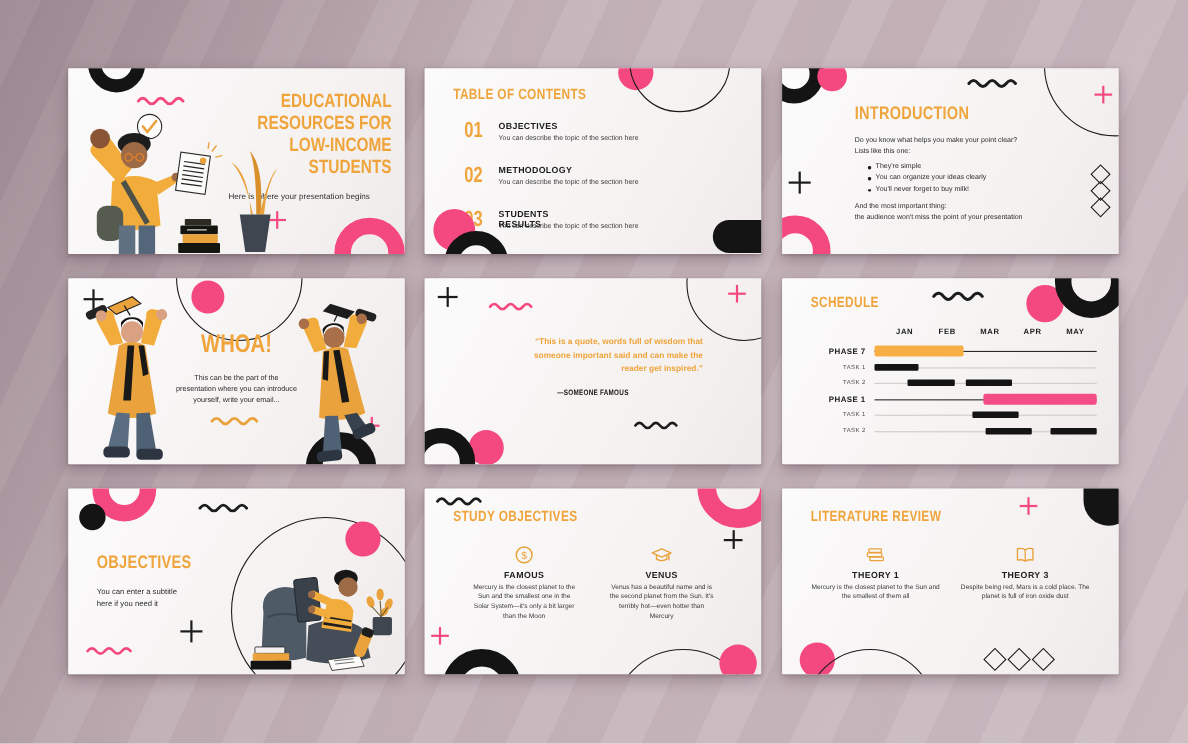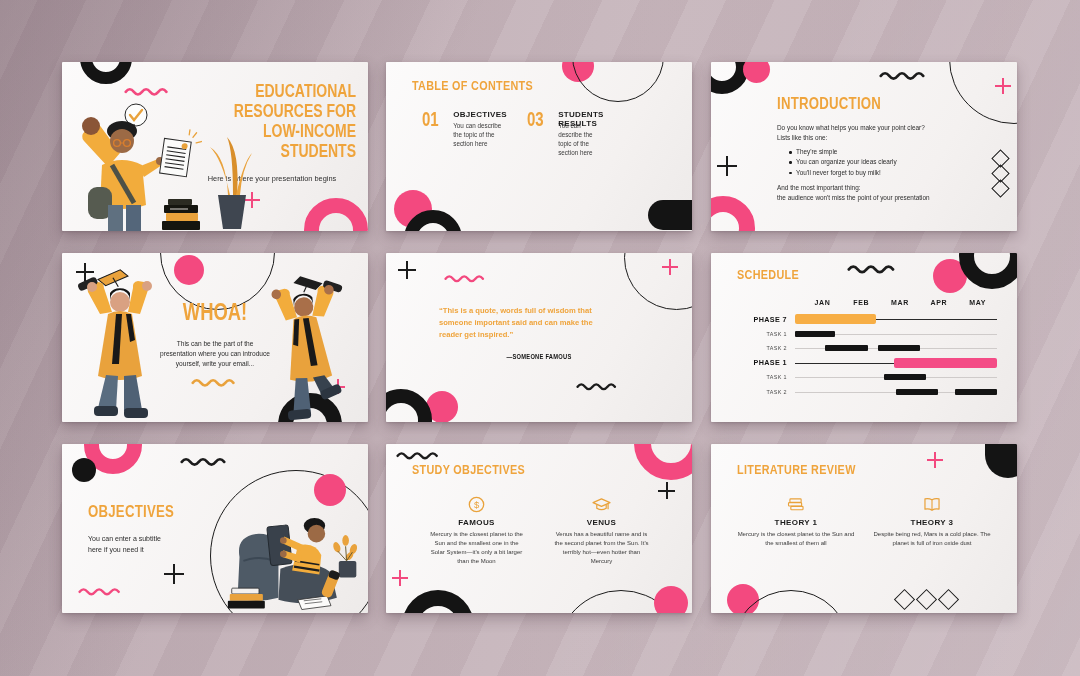--- a/index.html
+++ b/index.html
@@ -47,37 +47,37 @@
   .diamond{position:absolute;border:1.3px solid #1c1c1c;transform:rotate(45deg);background:transparent}
 
   .sec-title{font-weight:bold;font-size:13.5px;letter-spacing:.4px;color:#EFA43C}
   .big-title{font-weight:bold;color:#EFA43C;letter-spacing:.3px}
 
   
   .t1-title{font-size:17.5px;line-height:1.14;text-align:right;font-weight:bold}
   .t1-sub{font-size:7.4px;color:#2e2e2e;text-align:center}
 
   
-  .toc-grid{display:grid;grid-template-columns:1fr 1fr 1fr 1fr;column-gap:20px;row-gap:20px}
+  .toc-grid{display:grid;grid-template-columns:1fr;column-gap:20px;row-gap:20px}
   .toc-item{display:flex;gap:9px}
   .toc-num{font-size:20px;font-weight:bold;color:#EFA43C;line-height:.9;transform:scaleX(.75);transform-origin:0 0}
   .toc-h{font-size:8px;font-weight:bold;letter-spacing:.3px;color:#1b1b1b;position:relative;z-index:2}
   .toc-b{font-size:6.3px;color:#3a3a3a;line-height:1.45;margin-top:2px}
   .toc-item.overlap .toc-b{margin-top:-7px}
 
   
   .body-txt{font-size:6.4px;color:#2c2c2c;line-height:1.5}
   .bullets{list-style:none}
   .bullets li{font-size:6.4px;color:#2c2c2c;line-height:1.6;padding-left:9px;position:relative}
   .bullets li::before{content:'';position:absolute;left:2px;top:4px;width:2.6px;height:2.6px;border-radius:50%;background:#1c1c1c}
 
   
   .whoa-title{font-size:23px;text-align:center;font-weight:bold}
   .center-txt{text-align:center;font-size:6.6px;color:#2c2c2c;line-height:1.5}
-  .quote-txt{text-align:left;font-size:7.6px;font-weight:bold;color:#EFA43C;line-height:1.55}
+  .quote-txt{text-align:right;font-size:7.6px;font-weight:bold;color:#EFA43C;line-height:1.55}
   .attrib{text-align:center;font-size:7.2px;font-weight:bold;color:#141414;letter-spacing:.3px}
 
   
   .gantt{position:absolute;left:14px;right:20px;top:46px}
   .g-months{display:flex;margin-left:78px;margin-bottom:6px}
   .g-months span{flex:1;text-align:center;font-size:7px;font-weight:bold;letter-spacing:.6px;color:#1b1b1b}
   .g-row{display:flex;align-items:center;height:14.5px}
   .g-label{width:70px;text-align:right;padding-right:8px;font-size:5.4px;color:#4a4a4a;letter-spacing:.4px}
   .g-row.em .g-label{font-size:7.2px;font-weight:bold;color:#141414}
   .g-track{position:relative;flex:1;height:100%}
@@ -172,20 +172,27 @@
   <div class="oring" style="left:186px;top:-52px;width:92px;height:92px;border:1.6px solid #1c1c1c"></div>
   <h2 class="abs sec-title cond o-l" style="left:26px;top:16px">TABLE OF CONTENTS</h2>
   <div class="abs toc-grid" style="left:36px;top:48px;right:14px">
     <div class="toc-item">
       <div class="toc-num">01</div>
       <div>
           <div class="toc-h">OBJECTIVES</div>
           <div class="toc-b">You can describe the topic of the section here</div>
         </div>
     </div>
+    <div class="toc-item">
+      <div class="toc-num">02</div>
+      <div>
+          <div class="toc-h">METHODOLOGY</div>
+          <div class="toc-b">You can describe the topic of the section here</div>
+        </div>
+    </div>
     <div class="toc-item overlap">
       <div class="toc-num">03</div>
       <div>
           <div class="toc-h pre">STUDENTS
 RESULTS</div>
           <div class="toc-b">You can describe the topic of the section here</div>
         </div>
     </div>
   </div>
   <div class="dot pink-bg" style="left:8px;top:128px;width:38px;height:38px"></div>

